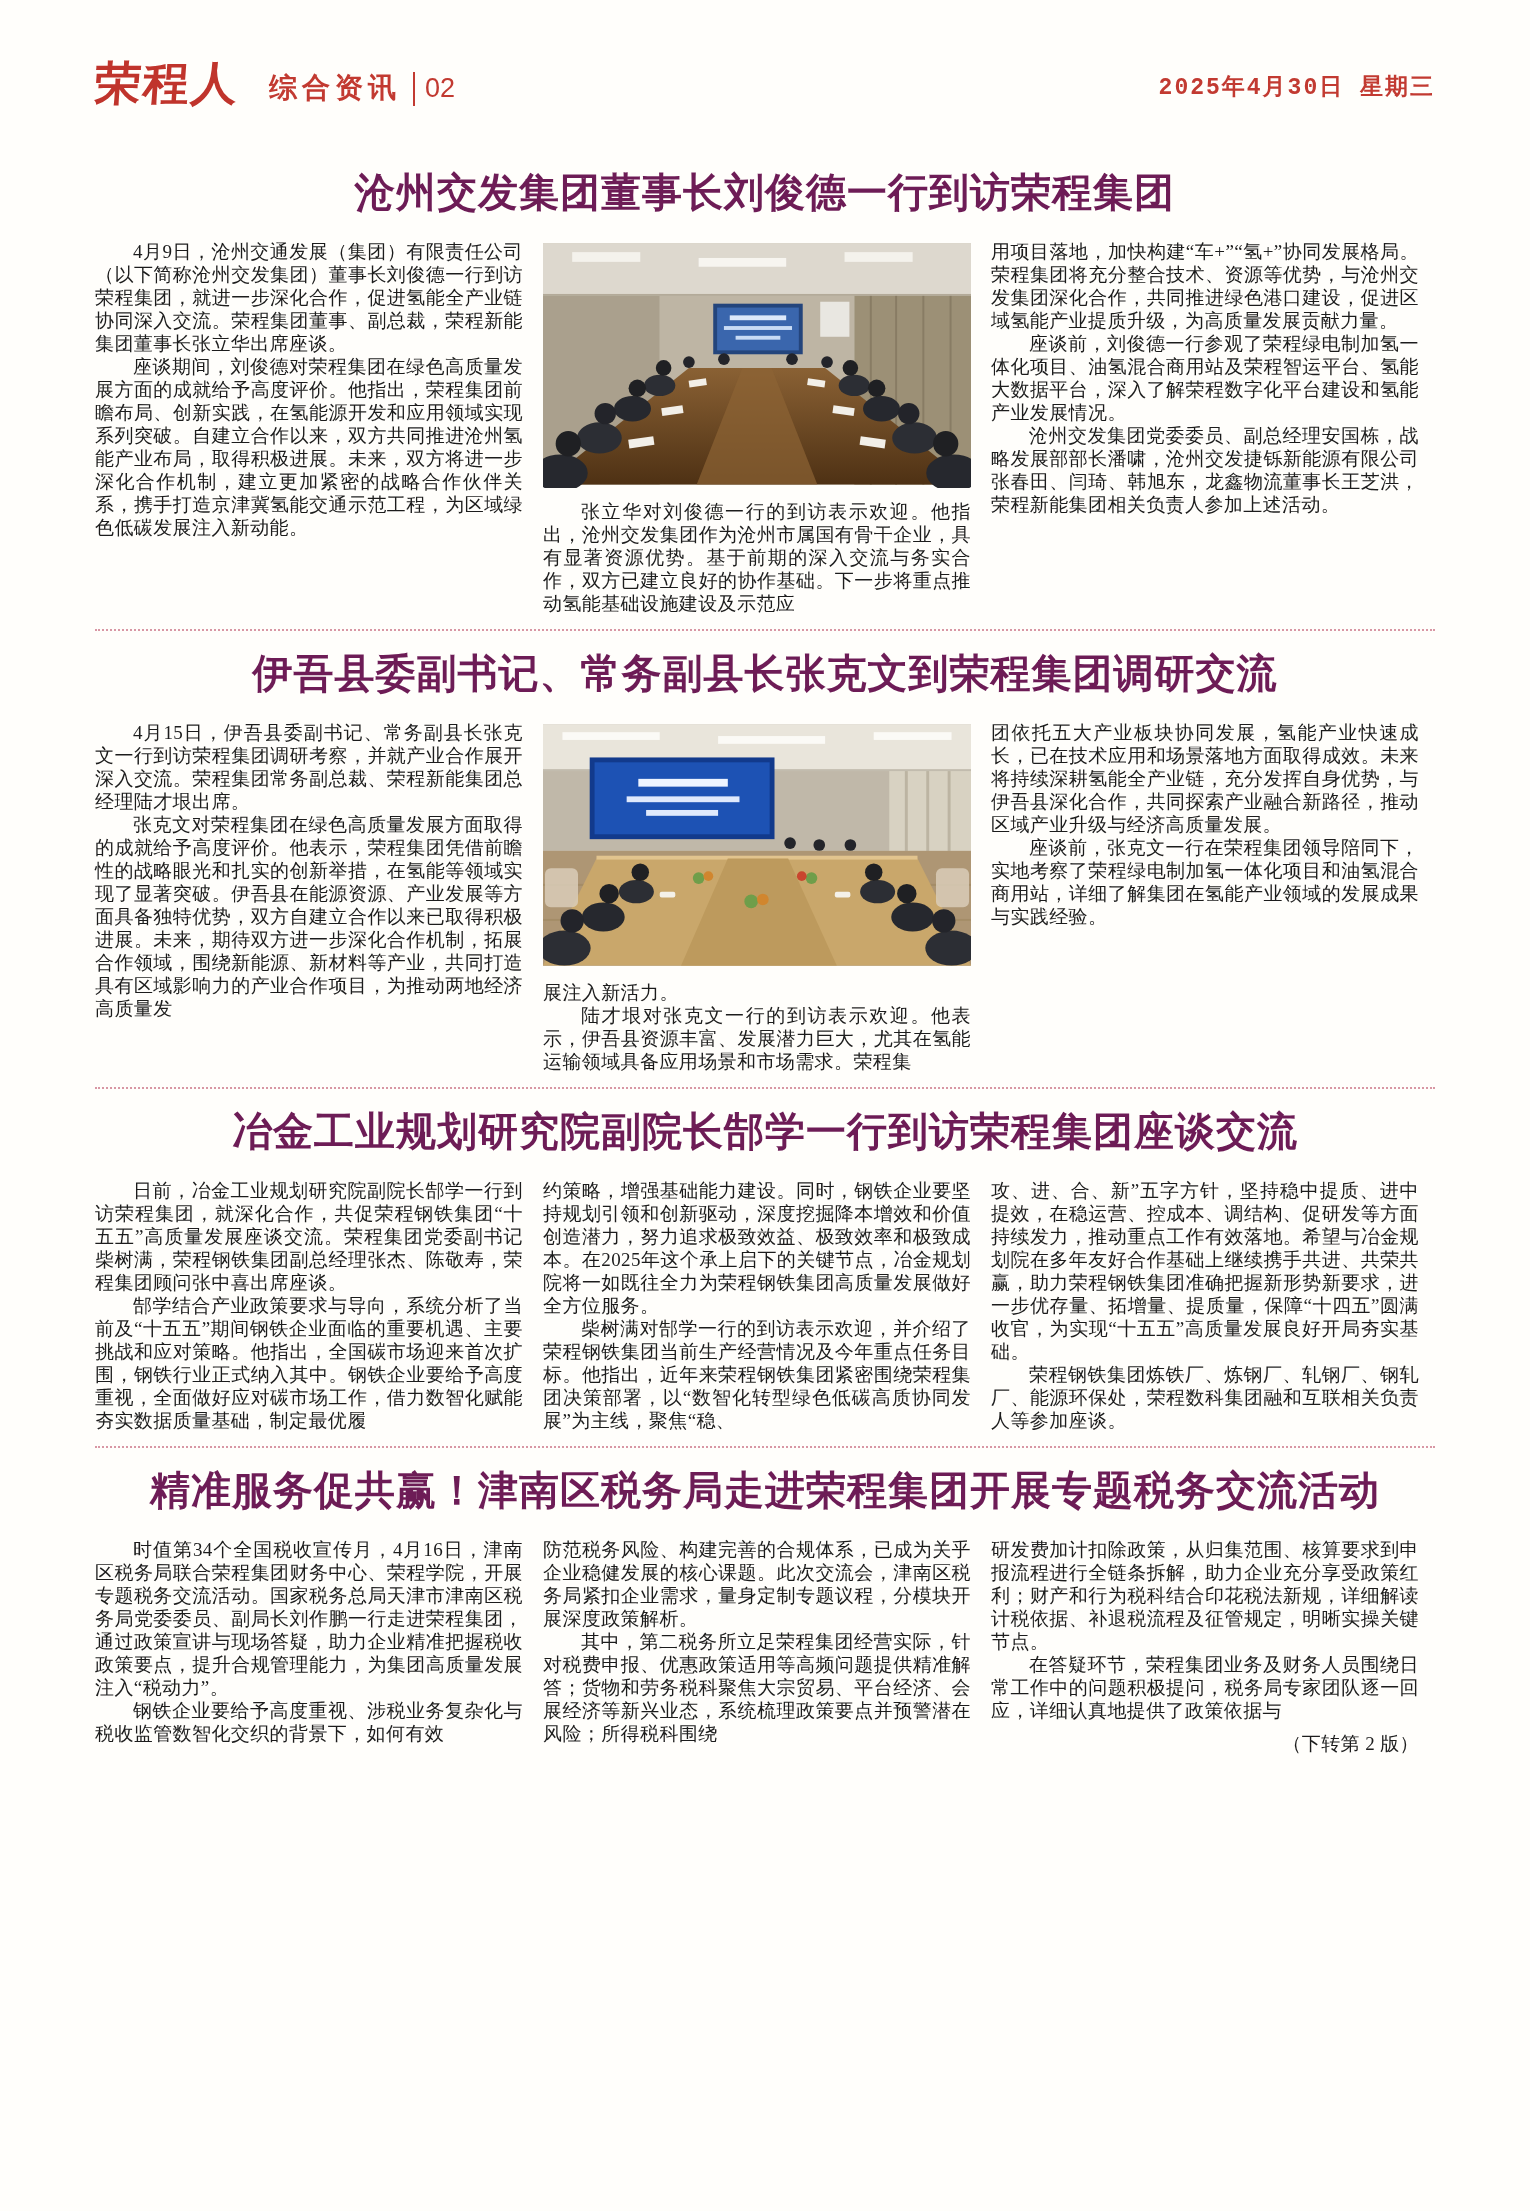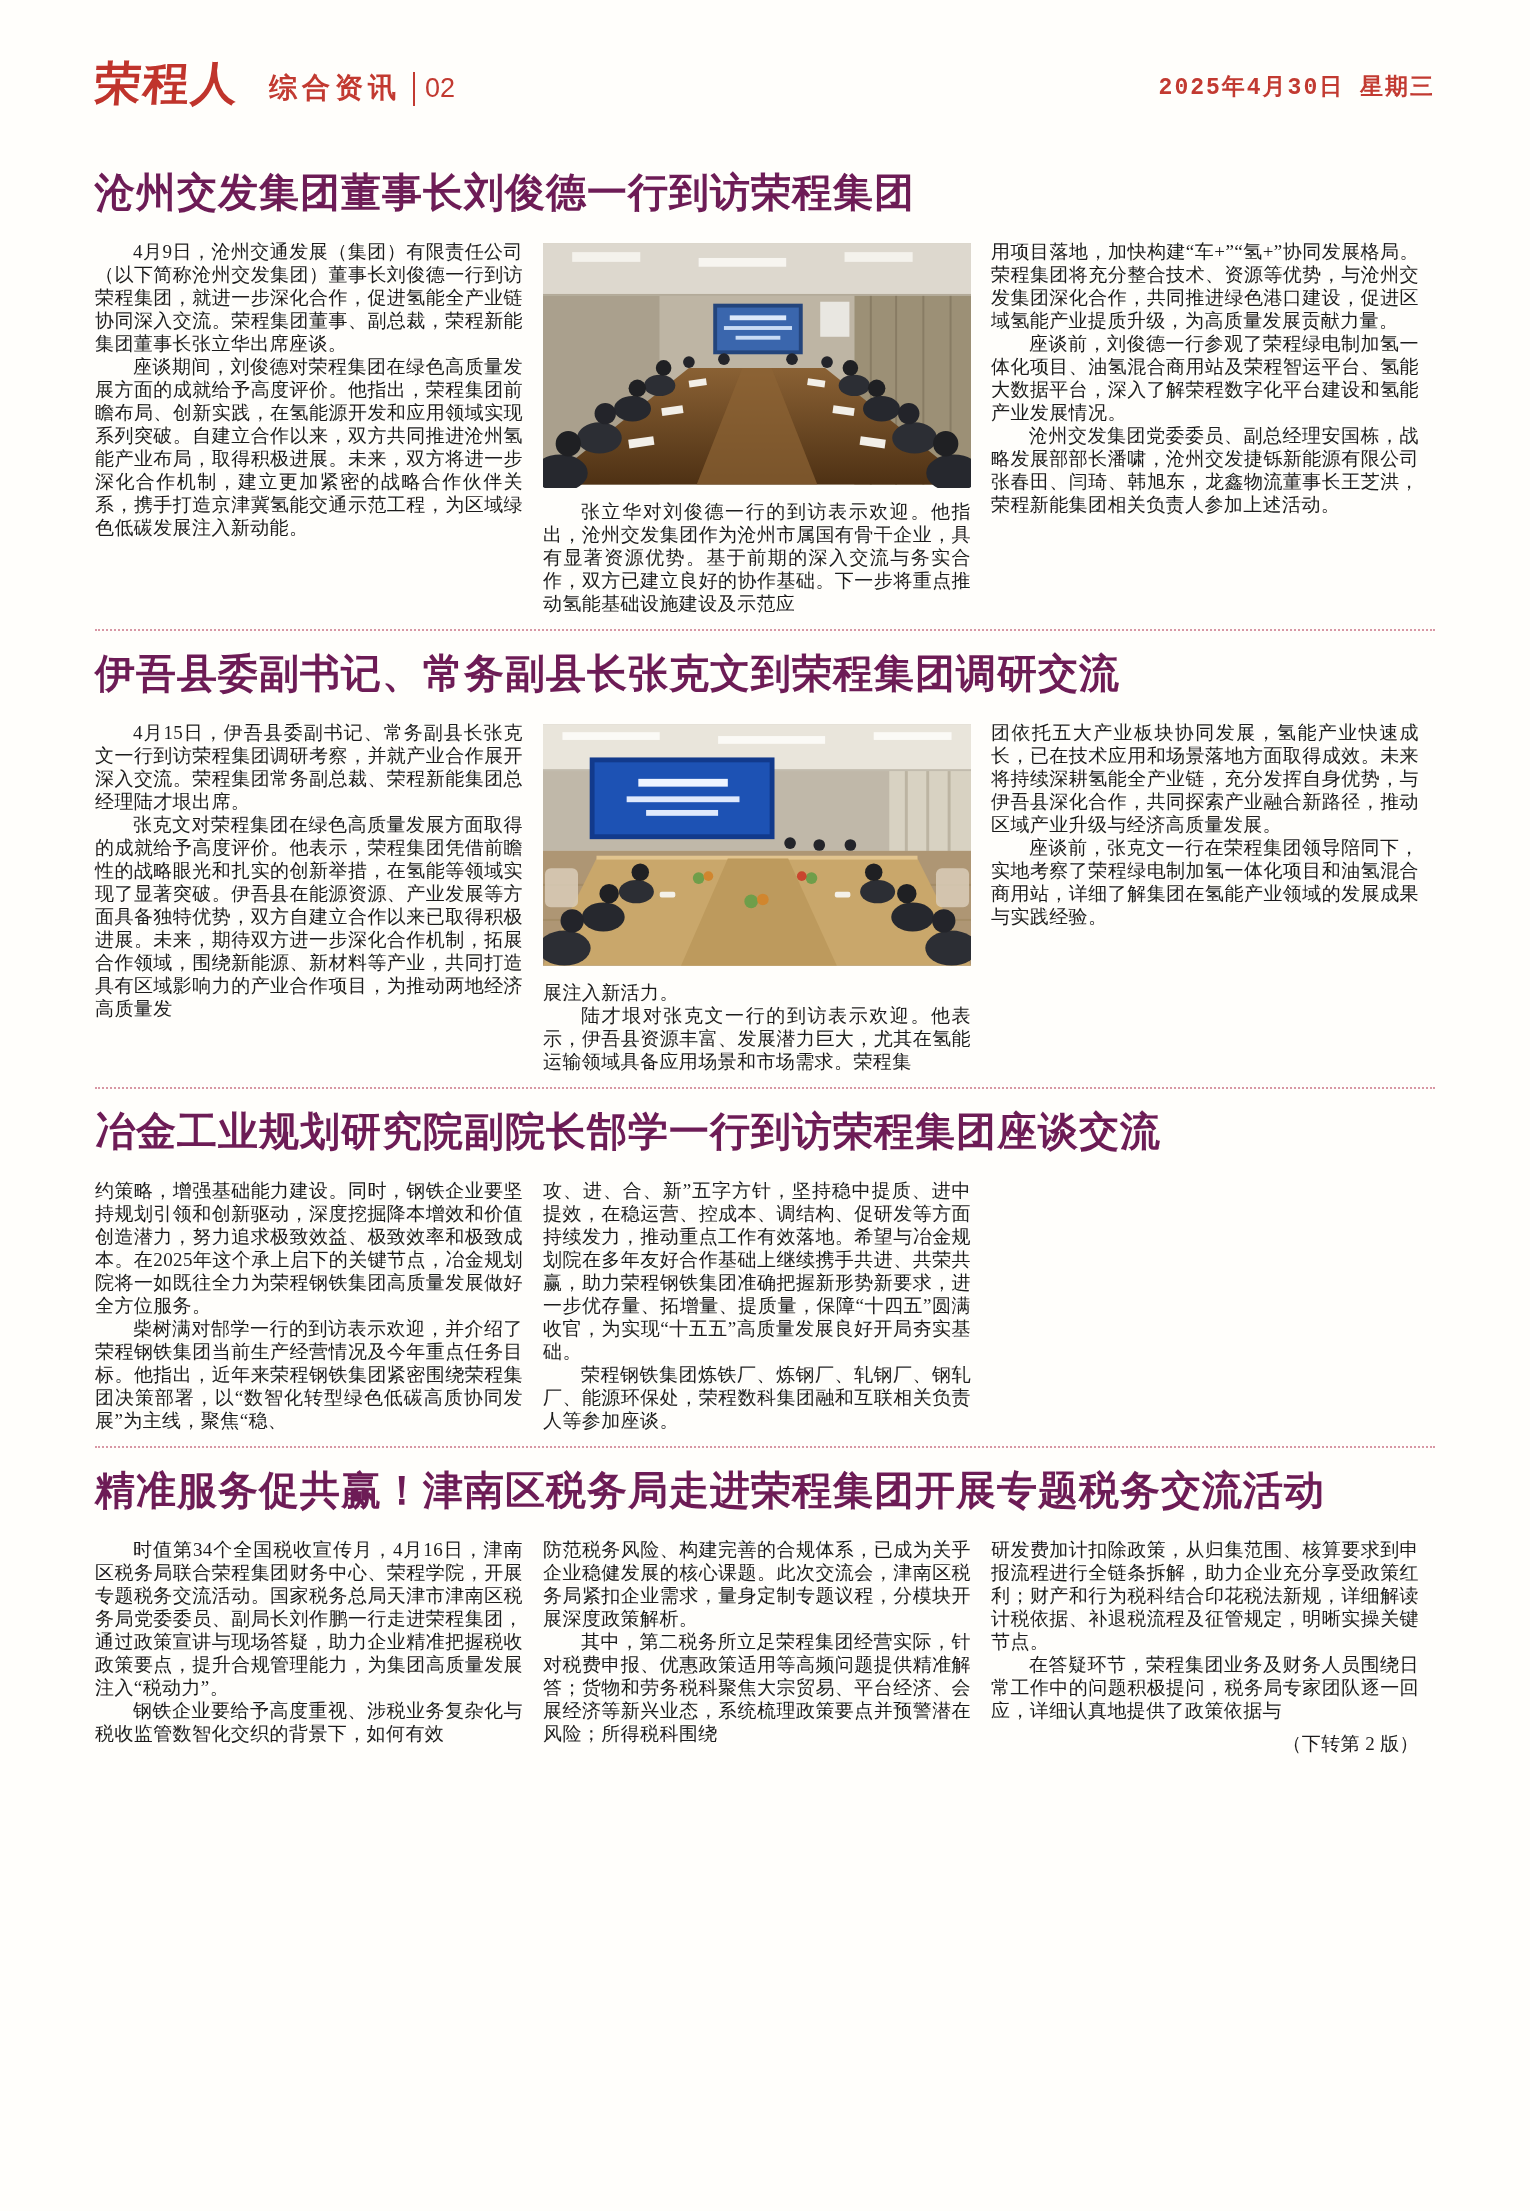--- a/index.html
+++ b/index.html
@@ -26,21 +26,21 @@
   .pageno{
     font-size:27px;line-height:1;color:#c23a31;margin-bottom:4px;
     font-family:"Liberation Sans","DejaVu Sans",sans-serif;
   }
   .mast-right{
     font-size:23px;color:#c23a31;font-weight:bold;margin-bottom:4px;
     font-family:Liberation Mono, monospace;letter-spacing:2px;
   }
   
   .headline{
-    margin:20px 0 26px;text-align:left;
+    margin:20px 0 26px;text-align:center;
     color:#6d1c56;font-weight:bold;font-size:40px;line-height:44px;
     font-family:"Liberation Sans","DejaVu Sans",sans-serif;letter-spacing:1px;
   }
   .headline.first{margin-top:64px;}
   .cols{display:flex;gap:20px;}
   .col{width:428px;}
   .col p{
     margin:0;text-indent:2em;text-align:justify;
     font-size:19px;line-height:23px;letter-spacing:.4px;
   }
@@ -210,20 +210,24 @@
       </div>
     </div>
   </section>
 
   <div class="sep"></div>
 
   <section>
     <h1 class="headline">冶金工业规划研究院副院长郜学一行到访荣程集团座谈交流</h1>
     <div class="cols">
       <div class="col">
+        <p>日前，冶金工业规划研究院副院长郜学一行到访荣程集团，就深化合作，共促荣程钢铁集团“十五五”高质量发展座谈交流。荣程集团党委副书记柴树满，荣程钢铁集团副总经理张杰、陈敬寿，荣程集团顾问张中喜出席座谈。</p>
+        <p>郜学结合产业政策要求与导向，系统分析了当前及“十五五”期间钢铁企业面临的重要机遇、主要挑战和应对策略。他指出，全国碳市场迎来首次扩围，钢铁行业正式纳入其中。钢铁企业要给予高度重视，全面做好应对碳市场工作，借力数智化赋能夯实数据质量基础，制定最优履</p>
+      </div>
+      <div class="col">
         <p class="cont">约策略，增强基础能力建设。同时，钢铁企业要坚持规划引领和创新驱动，深度挖掘降本增效和价值创造潜力，努力追求极致效益、极致效率和极致成本。在2025年这个承上启下的关键节点，冶金规划院将一如既往全力为荣程钢铁集团高质量发展做好全方位服务。</p>
         <p>柴树满对郜学一行的到访表示欢迎，并介绍了荣程钢铁集团当前生产经营情况及今年重点任务目标。他指出，近年来荣程钢铁集团紧密围绕荣程集团决策部署，以“数智化转型绿色低碳高质协同发展”为主线，聚焦“稳、</p>
       </div>
       <div class="col">
         <p class="cont">攻、进、合、新”五字方针，坚持稳中提质、进中提效，在稳运营、控成本、调结构、促研发等方面持续发力，推动重点工作有效落地。希望与冶金规划院在多年友好合作基础上继续携手共进、共荣共赢，助力荣程钢铁集团准确把握新形势新要求，进一步优存量、拓增量、提质量，保障“十四五”圆满收官，为实现“十五五”高质量发展良好开局夯实基础。</p>
         <p>荣程钢铁集团炼铁厂、炼钢厂、轧钢厂、钢轧厂、能源环保处，荣程数科集团融和互联相关负责人等参加座谈。</p>
       </div>
     </div>
   </section>
 

